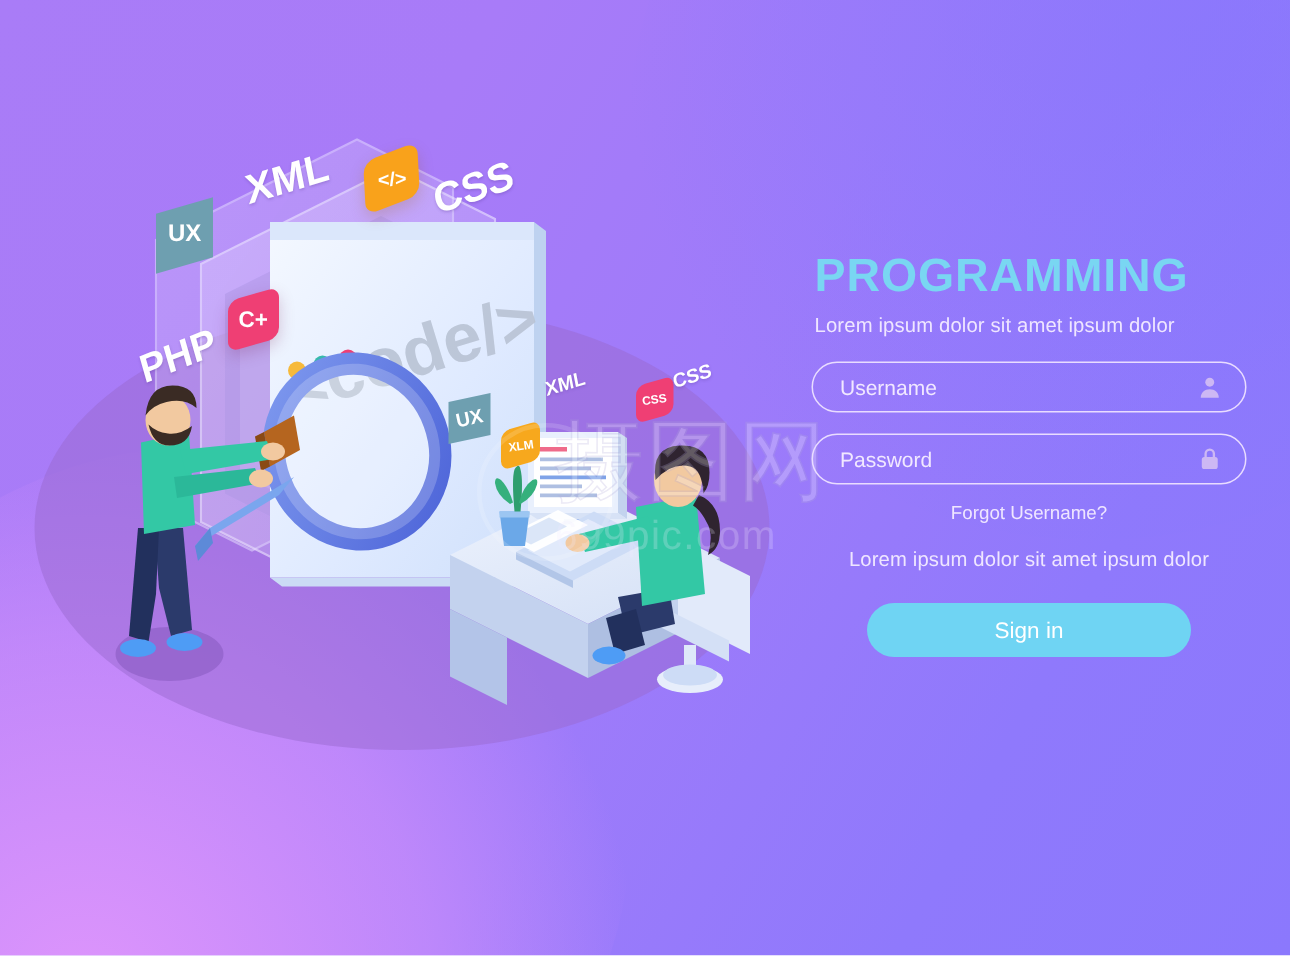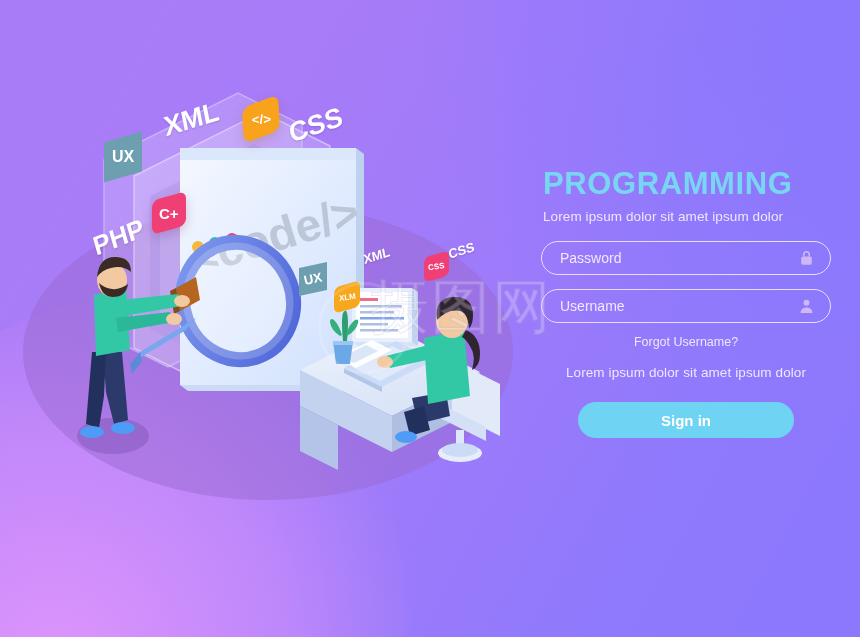--- a/index.html
+++ b/index.html
@@ -109,21 +109,20 @@
     width: 216px;
     margin: 16px auto;
     height: 36px;
     border: 0;
     border-radius: 18px;
     background: #6fd4f3;
     color: #ffffff;
     font-family: "Liberation Sans", sans-serif;
     font-size: 15px;
     cursor: pointer;
-    font-weight: bold;
   }
 
   
   .watermark {
     position: absolute;
     left: 370px; top: 268px;
     width: 220px; height: 100px;
     pointer-events: none;
     opacity: 0.33;
   }
@@ -355,47 +354,48 @@
 
   <div class="tag-text" style="left:92px;top:222px;font-size:26px;transform:rotate(-22deg) skewX(-6deg);">PHP</div>
 
   <div class="tag-text" style="left:363px;top:248px;font-size:13px;transform:rotate(-17deg) skewX(-6deg);">XML</div>
 
   <div class="tag-text" style="left:448px;top:243px;font-size:13px;transform:rotate(-17deg) skewX(-6deg);">CSS</div>
 
   <div class="watermark">
     <div class="wm-ring"></div>
     <div class="wm-cn">摄图网</div>
+    <div class="wm-url">699pic.com</div>
   </div>
 
   <div class="login">
 
     <h1 class="title">PROGRAMMING</h1>
     <p class="subtitle">Lorem ipsum dolor sit amet  ipsum dolor</p>
+
+    <div class="field">
+      <input type="text" placeholder="Username" style="">
+      <span class="ficon">
+        <svg viewBox="0 0 24 24">
+            <circle cx="12" cy="7.5" r="4.2"></circle>
+            <path d="M3.5 22c0-5 3.8-8 8.5-8s8.5 3 8.5 8z"></path>
+          </svg>
+      </span>
+    </div>
 
     <div class="field">
       <input type="password" placeholder="Password" style="">
       <span class="ficon">
         <svg viewBox="0 0 24 24">
           <path d="M7 10V7a5 5 0 0 1 10 0v3h-2.2V7a2.8 2.8 0 0 0-5.6 0v3z"></path>
           <rect x="4.5" y="10" width="15" height="11.5" rx="2.4"></rect>
         </svg>
       </span>
     </div>
 
-    <div class="field">
-      <input type="text" placeholder="Username" style="">
-      <span class="ficon">
-        <svg viewBox="0 0 24 24">
-            <circle cx="12" cy="7.5" r="4.2"></circle>
-            <path d="M3.5 22c0-5 3.8-8 8.5-8s8.5 3 8.5 8z"></path>
-          </svg>
-      </span>
-    </div>
-
     <a class="forgot" href="#">Forgot Username?</a>
 
     <p class="legal">Lorem ipsum dolor sit amet  ipsum dolor</p>
 
     <button class="signin">Sign in</button>
   </div>
 
 </div>
 
 </body></html>

